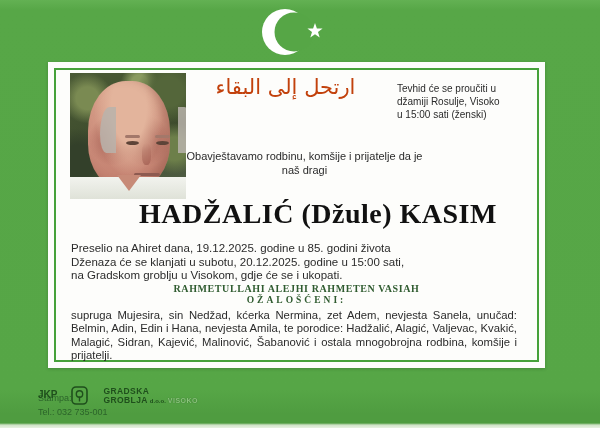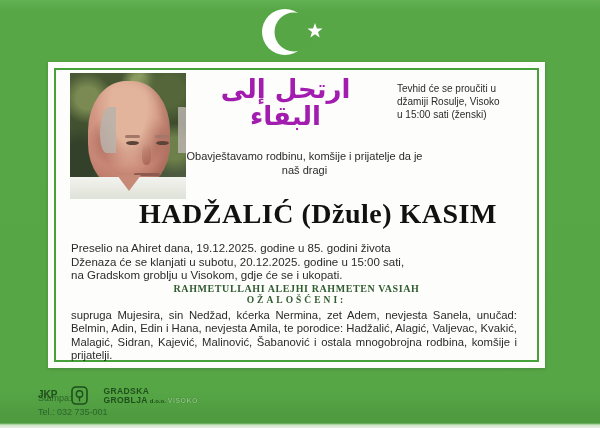--- a/index.html
+++ b/index.html
@@ -59,22 +59,22 @@
   .shirt {
     position:absolute; left:0; bottom:0; width:100%; height:22px;
     background:linear-gradient(180deg,#f2f3ee,#dfe2d8);
   }
   .collar-v { position:absolute; left:47px; bottom:8px; width:24px; height:16px;
     background:#c78a77; clip-path:polygon(0 0,100% 0,50% 100%); }
 
   
   .calligraphy {
     position:absolute; left:160px; top:14px; width:155px;
-    font-family:"DejaVu Sans", sans-serif; font-size:26px; font-weight:bold;
-    color:#a21caf; text-align:center; line-height:1.05; direction:rtl;
+    font-family:"DejaVu Sans", sans-serif; font-size:21px; font-weight:normal;
+    color:#c2410c; text-align:center; line-height:1.05; direction:rtl;
   }
   .tevhid {
     position:absolute; left:349px; top:20px; width:135px;
     font-size:10px; color:#2b2b2b; line-height:13px;
   }
   .announce {
     position:absolute; left:8px; width:100%; top:87px; text-align:center;
     font-size:11px; color:#2b2b2b; line-height:14px;
   }
   .title {

